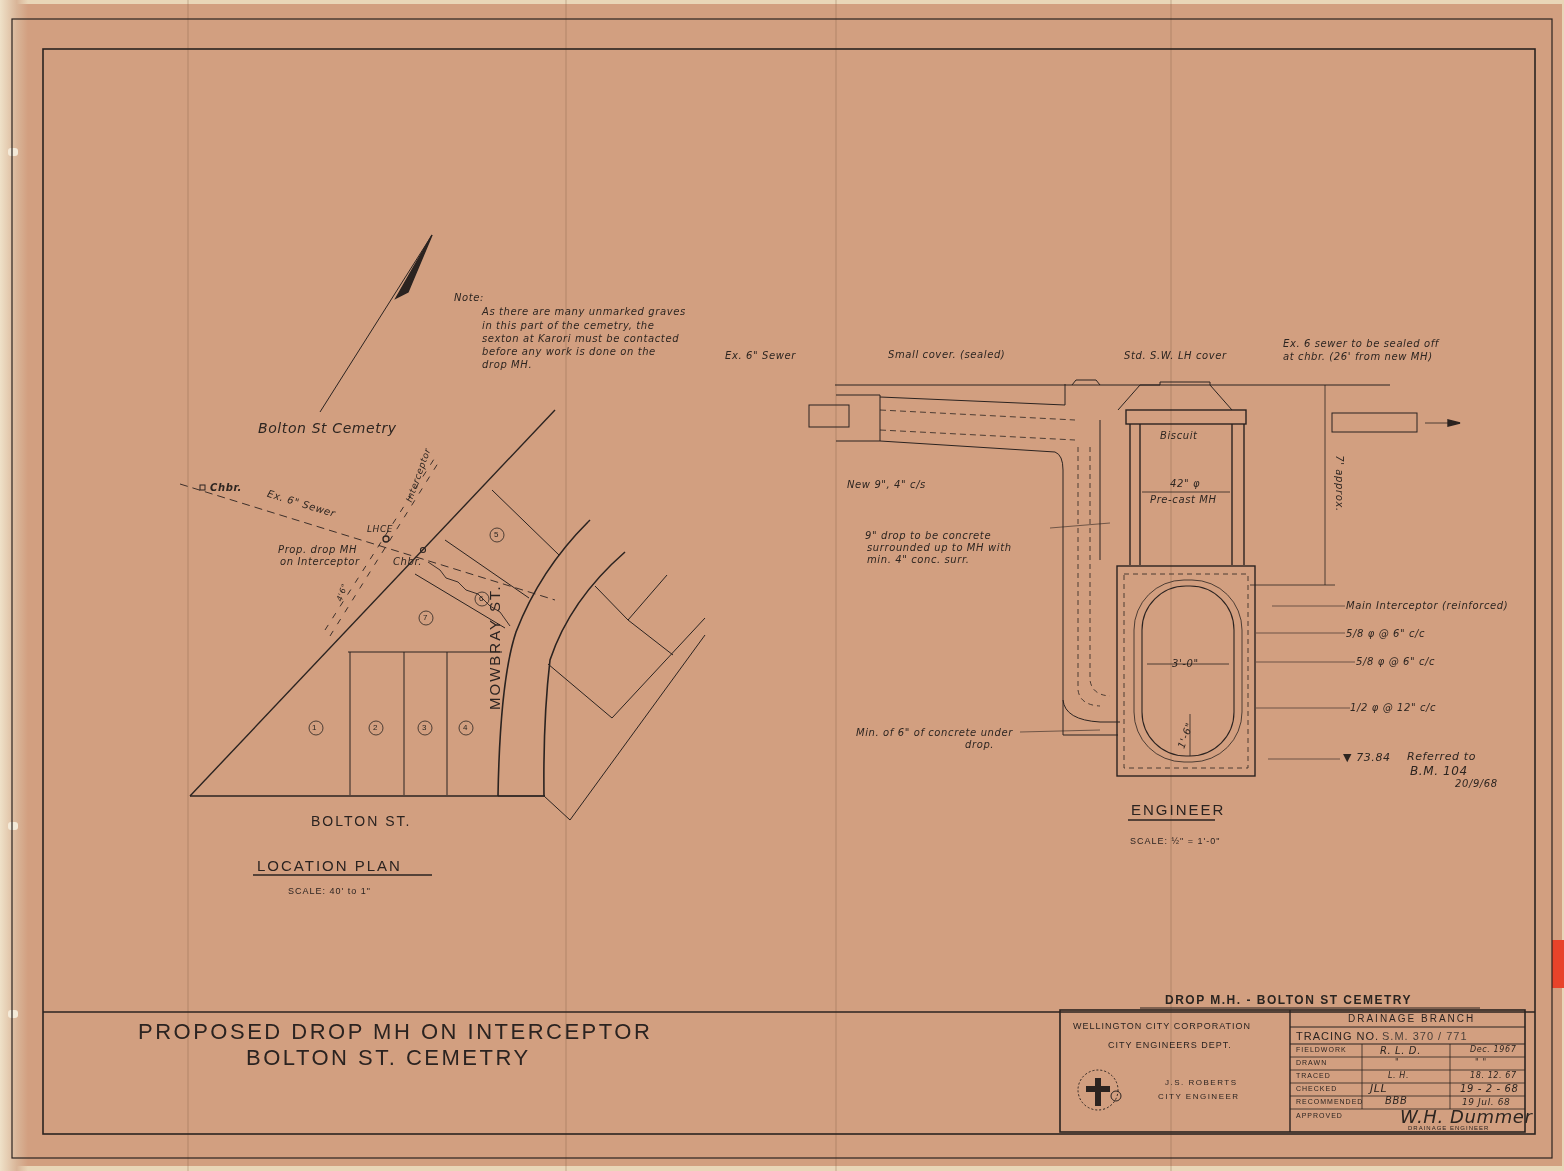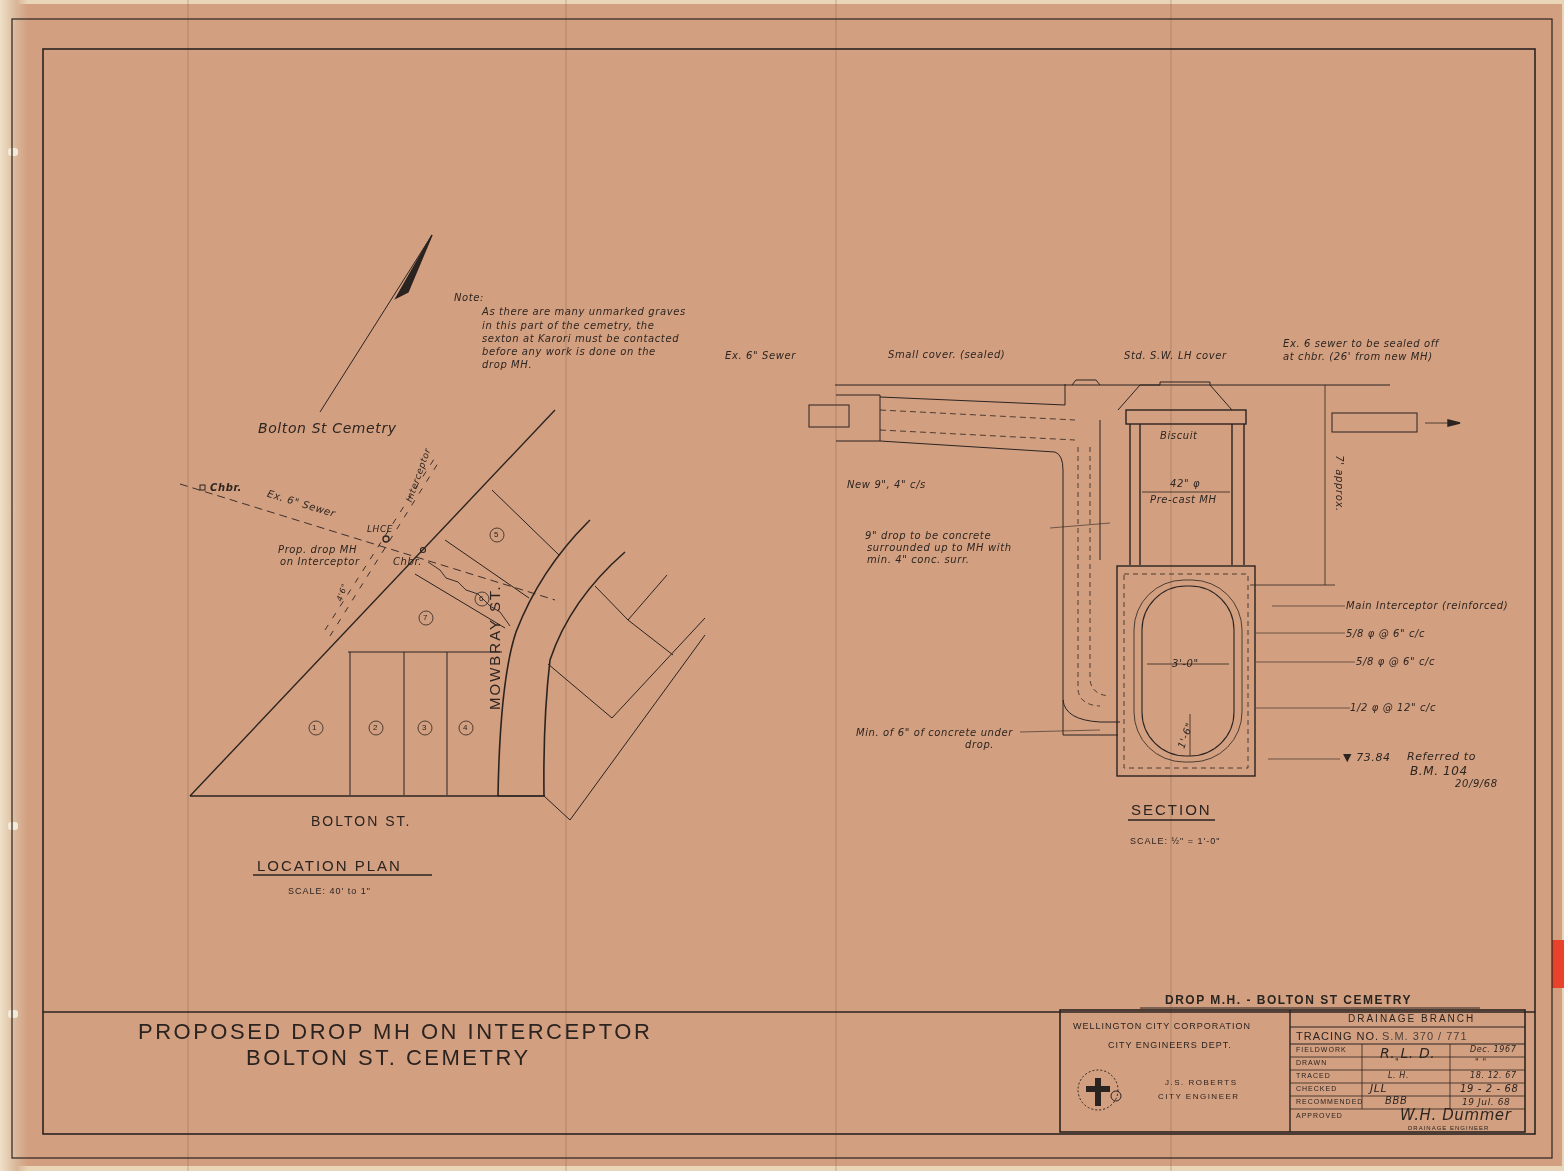--- a/index.html
+++ b/index.html
@@ -193,21 +193,21 @@
 <div class="t hand" style="left:1172px;top:658px">3'-0"</div>
 <div class="t hand" style="left:1172px;top:730px;transform:rotate(-70deg)">1'-6"</div>
 <div class="t hand" style="left:1346px;top:600px">Main Interceptor (reinforced)</div>
 <div class="t hand" style="left:1346px;top:628px">5/8 φ @ 6" c/c</div>
 <div class="t hand" style="left:1356px;top:656px">5/8 φ @ 6" c/c</div>
 <div class="t hand" style="left:1350px;top:702px">1/2 φ @ 12" c/c</div>
 <div class="t hand" style="left:1343px;top:751px;font-size:11px">▼ 73.84</div>
 <div class="t hand" style="left:1407px;top:750px;font-size:11px">Referred to</div>
 <div class="t hand" style="left:1410px;top:764px;font-size:12px">B.M. 104</div>
 <div class="t hand" style="left:1455px;top:778px">20/9/68</div>
-<div class="t stencil" style="left:1131px;top:801px;font-size:15px">SECTION</div>
+<div class="t stencil" style="left:1131px;top:801px;font-size:15px">ENGINEER</div>
 <div class="t stencil" style="left:1130px;top:836px;font-size:9px;letter-spacing:1px">SCALE:  ½"  =  1'-0"</div>
 
 <div class="t stencil title1" style="left:138px;top:1019px">PROPOSED  DROP  MH  ON  INTERCEPTOR</div>
 <div class="t stencil title1" style="left:246px;top:1045px">BOLTON  ST.  CEMETRY</div>
 <div class="t" style="left:1165px;top:993px;font-size:12px;font-weight:bold;letter-spacing:1.5px">DROP  M.H.  -  BOLTON  ST  CEMETRY</div>
 
 <div class="t stencil tb-small" style="left:1073px;top:1021px">WELLINGTON  CITY  CORPORATION</div>
 <div class="t stencil tb-small" style="left:1108px;top:1040px">CITY  ENGINEERS  DEPT.</div>
 <div class="t" style="left:1072px;top:1066px;width:52px;height:50px">
   <svg width="52" height="50" viewBox="0 0 52 50" style="position:static">
@@ -217,29 +217,29 @@
     <circle cx="44" cy="30" r="5" fill="none" stroke="#2b2320"></circle>
   </svg>
 </div>
 <div class="t stencil" style="left:1165px;top:1078px;font-size:8px;letter-spacing:1.5px">J.S. ROBERTS</div>
 <div class="t stencil" style="left:1158px;top:1092px;font-size:8px;letter-spacing:1.5px">CITY    ENGINEER</div>
 <div class="t stencil" style="left:1348px;top:1013px;font-size:10px">DRAINAGE   BRANCH</div>
 <div class="t stencil" style="left:1296px;top:1030px;font-size:11px;letter-spacing:1px">TRACING NO.</div>
 <div class="t stencil" style="left:1382px;top:1030px;font-size:11px;letter-spacing:1px;color:#4a3f38">S.M.  370 / 771</div>
 
 <div class="t stencil" style="left:1296px;top:1046px;font-size:7px;letter-spacing:1px">FIELDWORK</div>
-<div class="t hand" style="left:1380px;top:1045px;font-size:14px">R. L. D.</div>
+<div class="t hand" style="left:1380px;top:1045px;font-size:10px">R. L. D.</div>
 <div class="t hand" style="left:1470px;top:1045px;font-size:8px">Dec. 1967</div>
 <div class="t stencil" style="left:1296px;top:1059px;font-size:7px;letter-spacing:1px">DRAWN</div>
 <div class="t hand" style="left:1395px;top:1058px;font-size:8px">"</div>
 <div class="t hand" style="left:1475px;top:1058px;font-size:8px">"   "</div>
 <div class="t stencil" style="left:1296px;top:1072px;font-size:7px;letter-spacing:1px">TRACED</div>
 <div class="t hand" style="left:1388px;top:1071px;font-size:8px">L. H.</div>
 <div class="t hand" style="left:1470px;top:1071px;font-size:8px">18. 12. 67</div>
 <div class="t stencil" style="left:1296px;top:1085px;font-size:7px;letter-spacing:1px">CHECKED</div>
 <div class="t hand" style="left:1370px;top:1082px;font-size:11px">JLL</div>
 <div class="t hand" style="left:1460px;top:1083px;font-size:10px">19 - 2 - 68</div>
 <div class="t stencil" style="left:1296px;top:1098px;font-size:7px;letter-spacing:1px">RECOMMENDED</div>
 <div class="t hand" style="left:1385px;top:1095px;font-size:10px">BBB</div>
 <div class="t hand" style="left:1462px;top:1097px;font-size:9px">19 Jul. 68</div>
 <div class="t stencil" style="left:1296px;top:1112px;font-size:7px;letter-spacing:1px">APPROVED</div>
-<div class="t hand" style="left:1400px;top:1106px;font-size:15px">W.H. Dummer</div>
+<div class="t hand" style="left:1400px;top:1106px;font-size:18px">W.H. Dummer</div>
 <div class="t stencil" style="left:1408px;top:1125px;font-size:6px;letter-spacing:1px">DRAINAGE    ENGINEER</div>
 
 </body></html>

